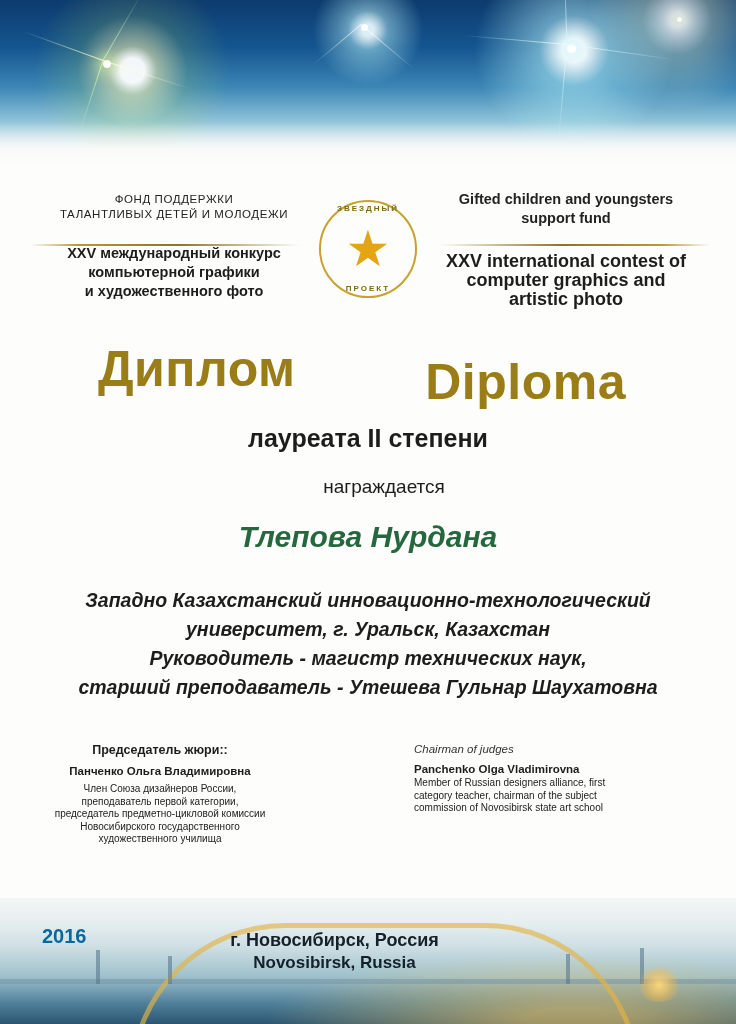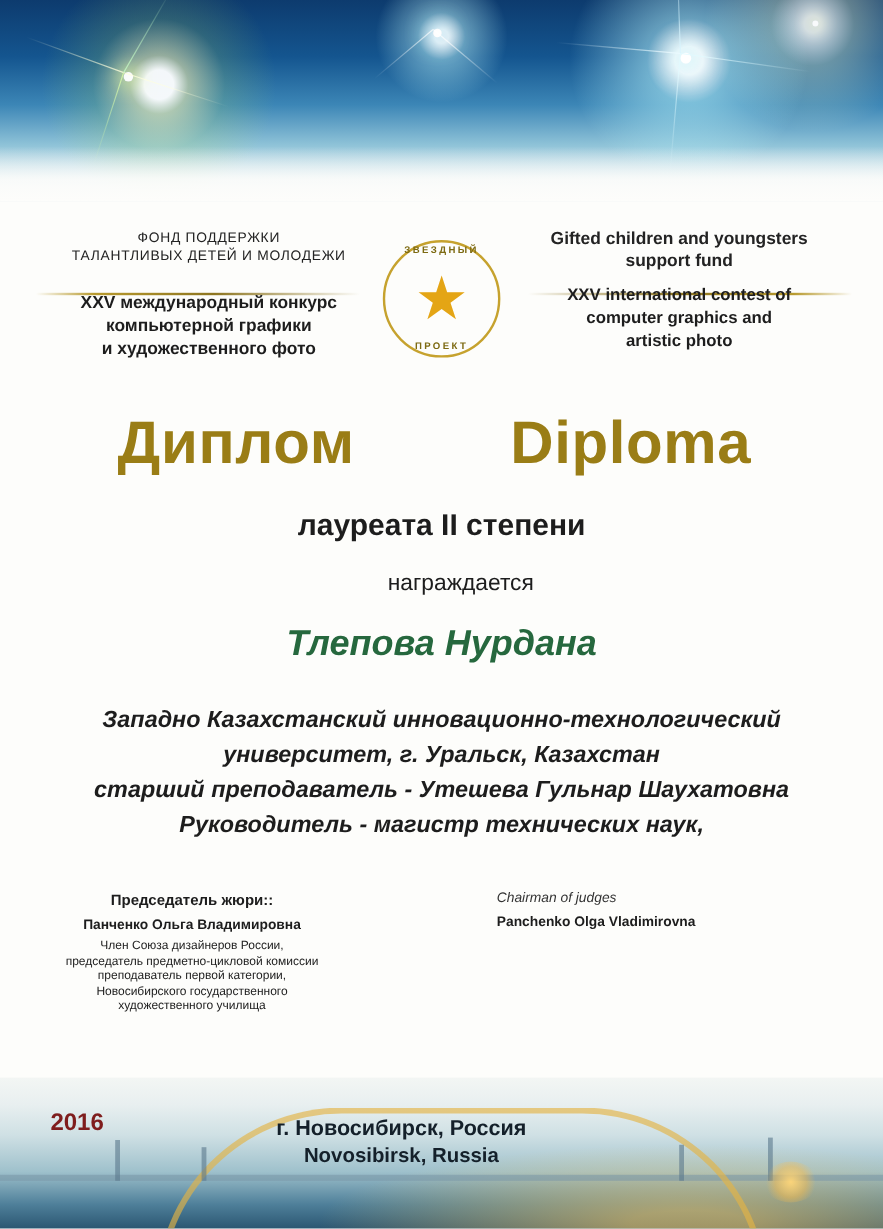--- a/index.html
+++ b/index.html
@@ -85,22 +85,22 @@
     line-height: 19px;
   }
   .contest-title {
     margin-top: 22px;
     font-size: 14.5px;
     font-weight: bold;
     line-height: 19px;
     color: #1d1d1d;
   }
   .contest-title-en {
-    margin-top: 8px;
-    font-size: 14px;
+    margin-top: 24px;
+    font-size: 18px;
     font-weight: bold;
     line-height: 19px;
     color: #1d1d1d;
   }
   .rule {
     position: absolute;
     top: 68px;
     height: 2px;
     background: linear-gradient(90deg, rgba(140,110,20,0) 0%, #b89a2e 18%, #8d7520 55%, rgba(140,110,20,0) 100%);
   }
@@ -163,21 +163,21 @@
   .diploma-ru {
     position: absolute;
     left: 98px; top: 0;
     font-size: 50px;
     font-weight: bold;
     color: #9a7d16;
     letter-spacing: 0.5px;
   }
   .diploma-en {
     position: absolute;
-    right: 110px; top: 0;
+    right: 110px; top: 13px;
     font-size: 50px;
     font-weight: bold;
     color: #9a7d16;
     letter-spacing: 0.5px;
   }
 
   .degree {
     position: absolute;
     left: 0; top: 424px;
     width: 736px;
@@ -300,21 +300,21 @@
     right: 54px; bottom: 22px;
     width: 46px; height: 34px;
     border-radius: 50%;
     background: radial-gradient(circle, rgba(255,214,120,0.95) 0%, rgba(255,190,70,0.45) 45%, rgba(255,180,60,0) 72%);
   }
   .year {
     position: absolute;
     left: 42px; bottom: 76px;
     font-size: 20px;
     font-weight: bold;
-    color: #7f1d1d;
+    color: #0369a1;
   }
   .city {
     position: absolute;
     left: 0; bottom: 50px;
     width: 669px;
     text-align: center;
     color: #14202a;
   }
   .city-ru {
     font-size: 18px;
@@ -389,40 +389,45 @@
     <div class="diploma-en">Diploma</div>
   </div>
 
   <div class="degree">лауреата II степени</div>
   <div class="awarded">награждается</div>
   <div class="recipient">Тлепова Нурдана</div>
 
   <div class="affiliation">
     <div>Западно Казахстанский инновационно-технологический</div>
     <div>университет, г. Уральск, Казахстан</div>
+    <div>Руководитель - магистр технических наук,</div>
     <div>старший преподаватель  - Утешева Гульнар Шаухатовна</div>
-    <div>Руководитель - магистр технических наук,</div>
   </div>
 
   <div class="sig">
     <div class="sig-left">
       <div class="sig-heading">Председатель жюри::</div>
       <div class="sig-name">Панченко Ольга Владимировна</div>
       <div class="sig-desc">
         <div>Член Союза дизайнеров России,</div>
+        <div>преподаватель первой категории,</div>
         <div>председатель предметно-цикловой комиссии</div>
-        <div>преподаватель первой категории,</div>
         <div>Новосибирского  государственного</div>
         <div>художественного училища</div>
       </div>
     </div>
 
     <div class="sig-right">
       <div class="sig-heading-en">Chairman of judges</div>
       <div class="sig-name">Panchenko Olga Vladimirovna</div>
+      <div class="sig-desc-en">
+        <div>Member of Russian designers alliance, first</div>
+        <div>category teacher, chairman of the subject</div>
+        <div>commission of Novosibirsk state art school</div>
+      </div>
     </div>
 
   </div>
 
   <div class="footer-img">
     <div class="bridge-deck"></div>
     <div class="bridge-arch"></div>
     <div class="pylon" style="left:96px;height:34px;"></div>
     <div class="pylon" style="left:168px;height:28px;"></div>
     <div class="pylon" style="left:566px;height:30px;"></div>

